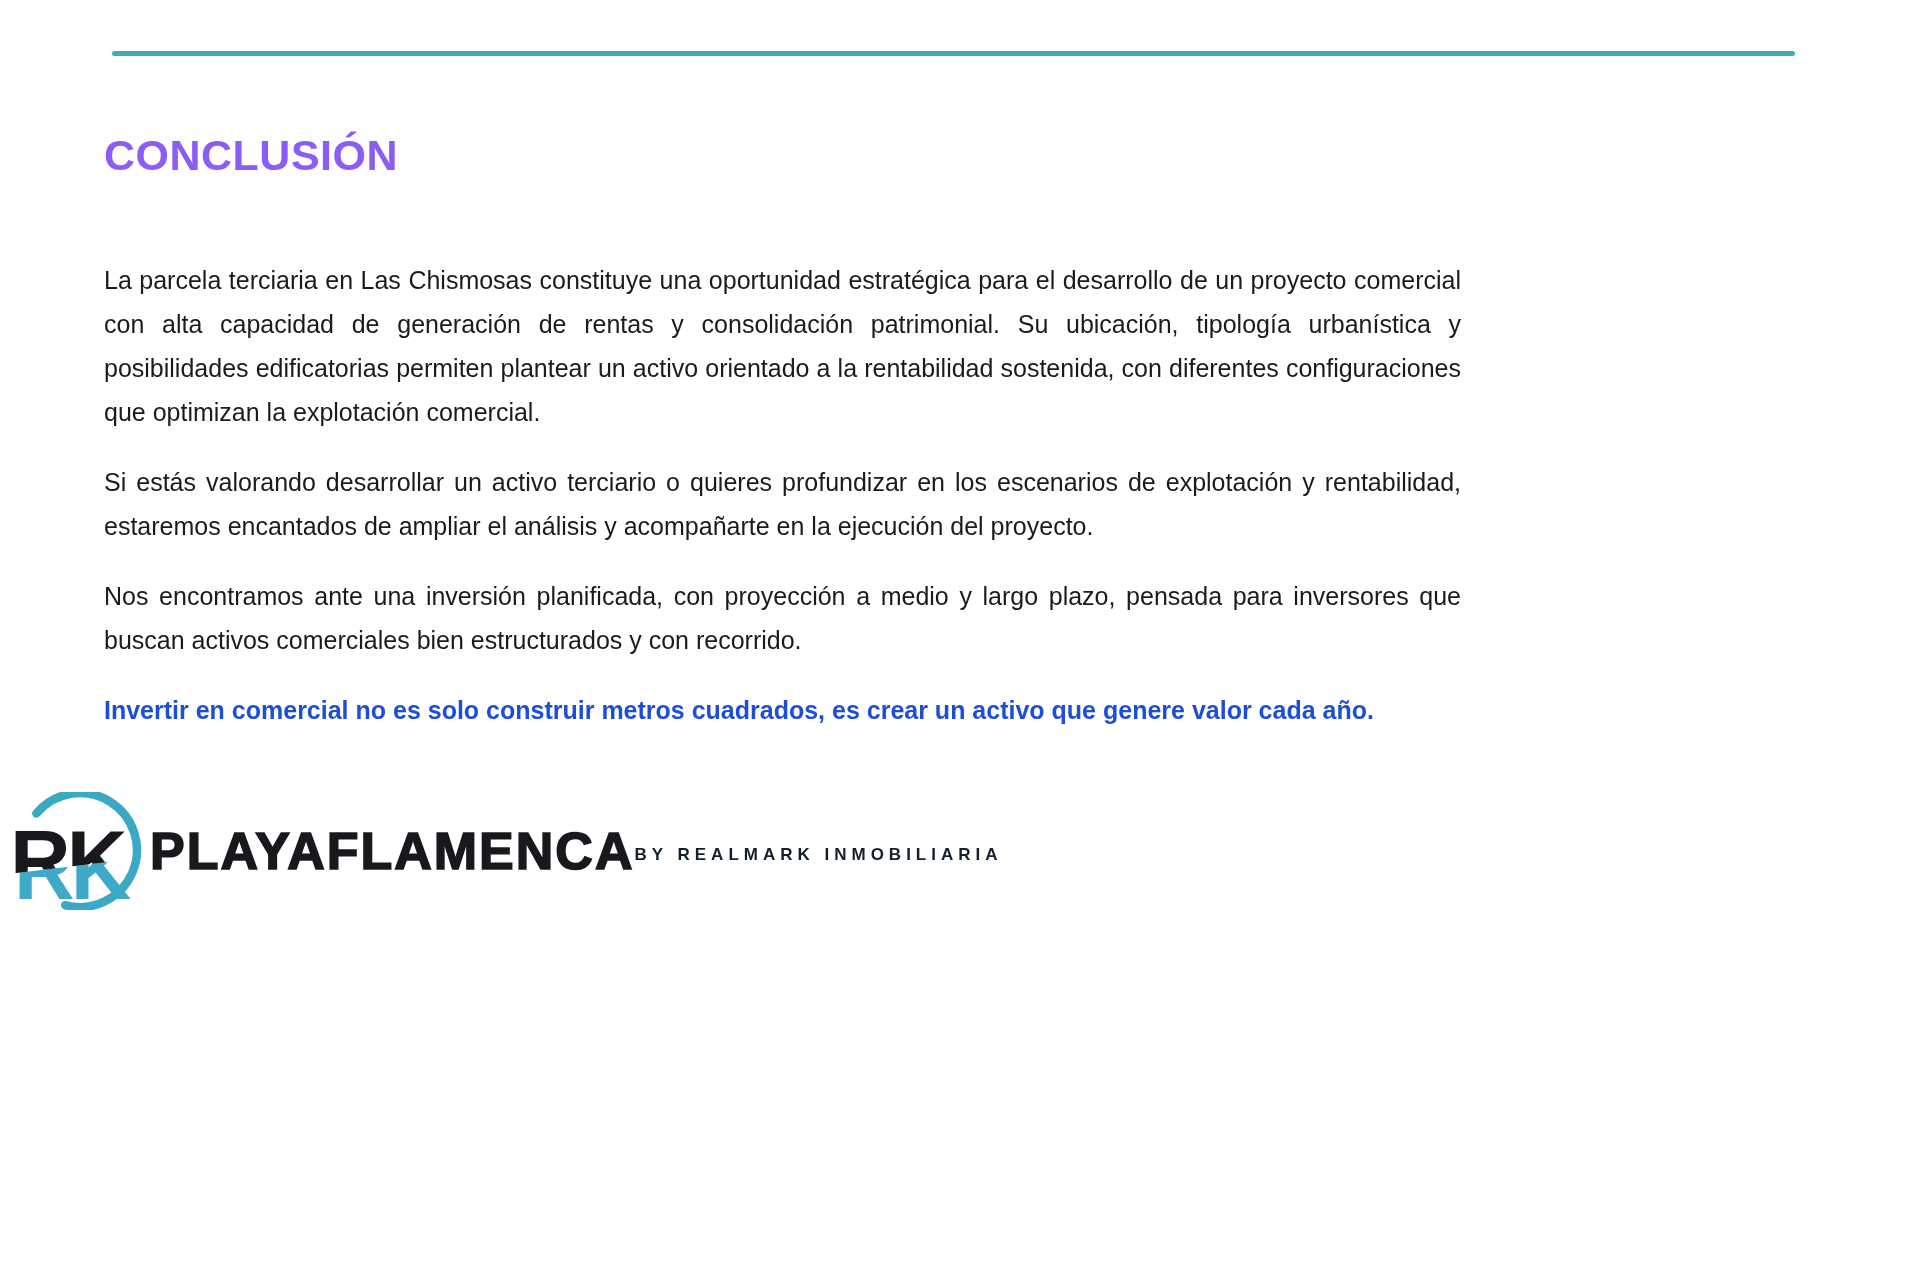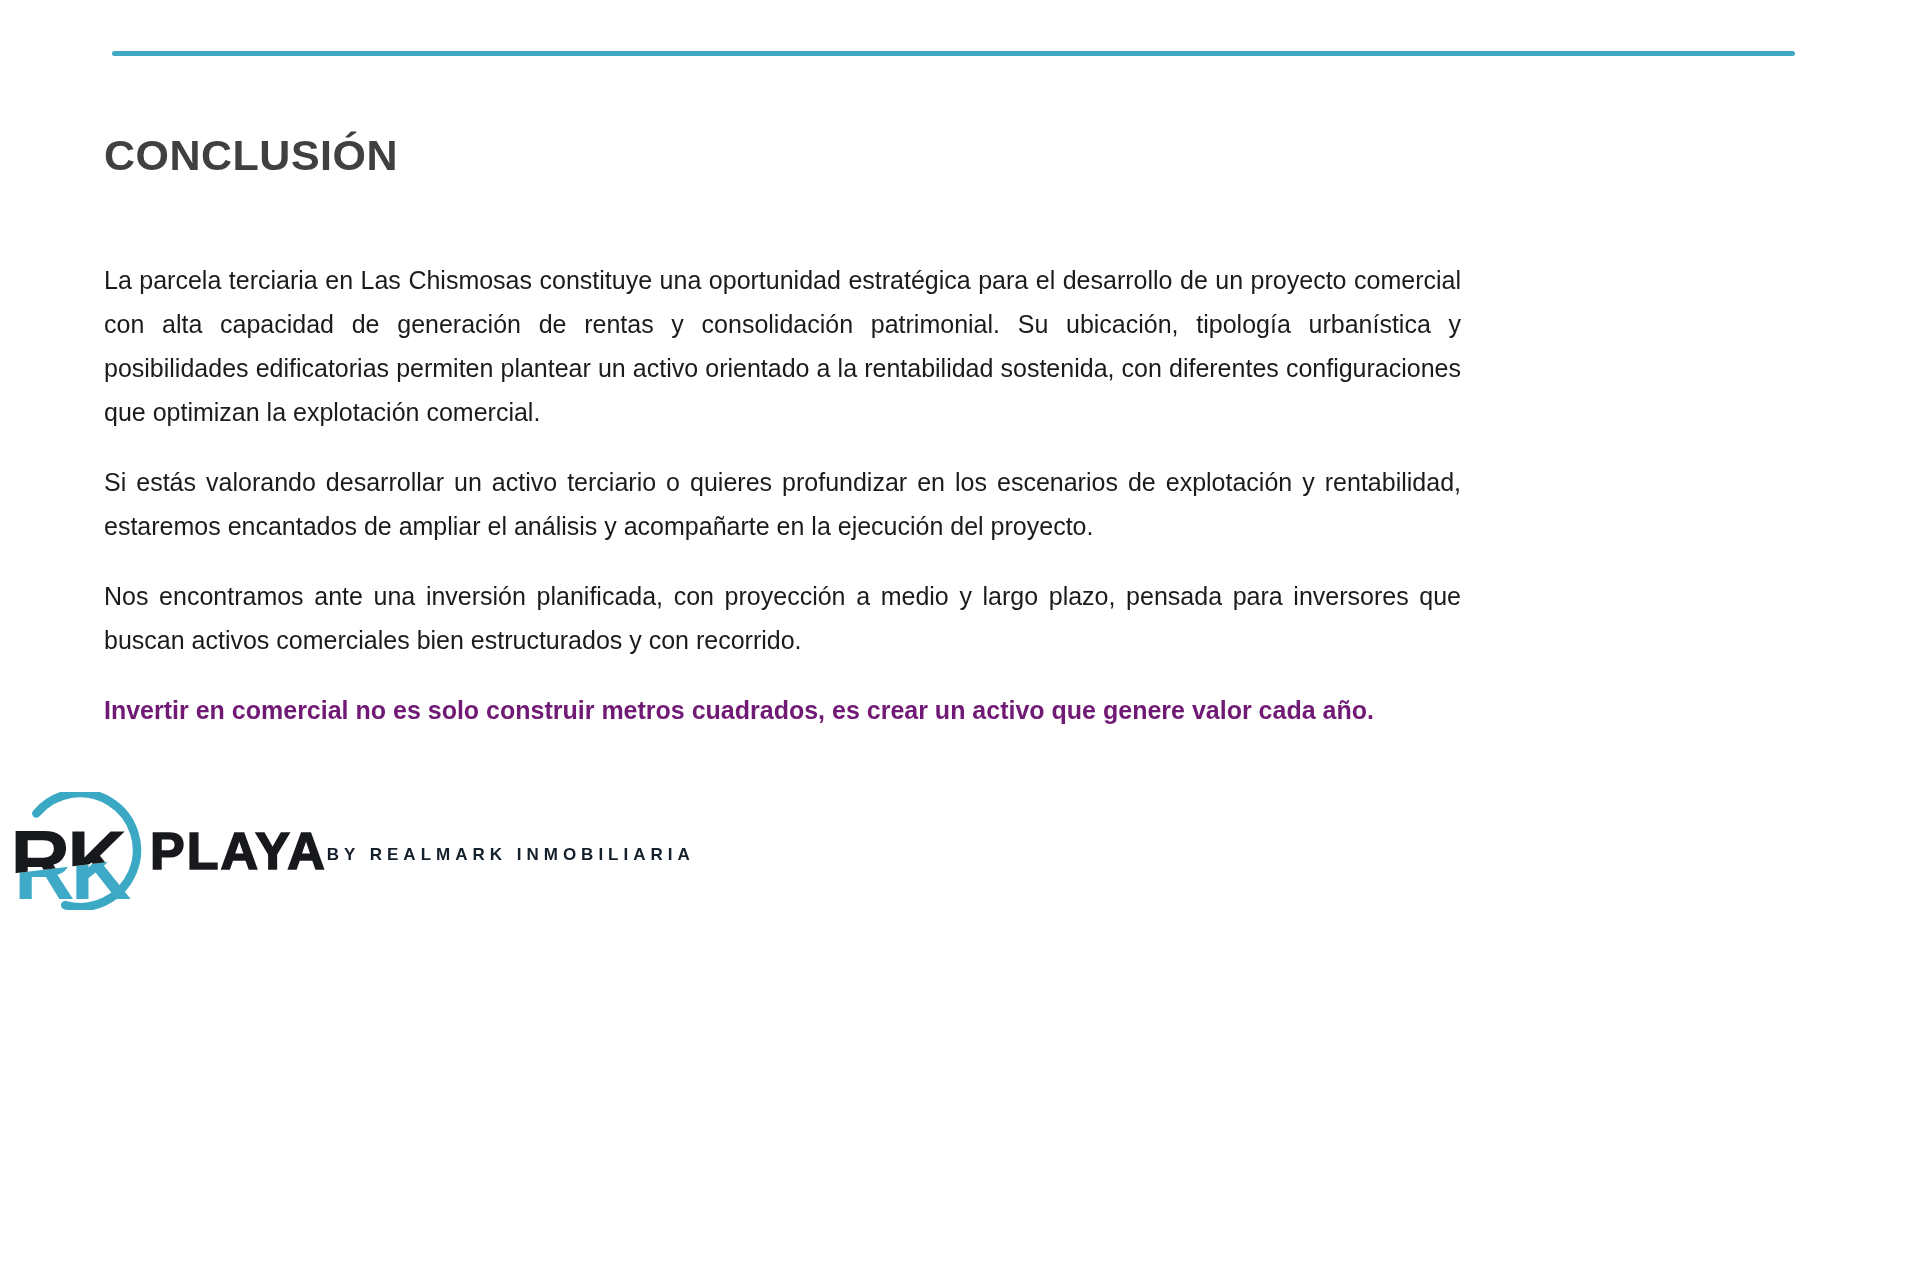--- a/index.html
+++ b/index.html
@@ -21,36 +21,36 @@
     height: 5px;
     border-radius: 3px;
     background: #3FA9C4;
   }
   .doc-title {
     margin: 75px 0 0 104px;
     font-size: 43px;
     line-height: 49px;
     font-weight: bold;
     letter-spacing: 0.5px;
-    color: #404040;
+    color: #8b5cf6;
   }
   .content {
     margin: 78px 0 0 104px;
     width: 1357px;
     font-size: 25px;
     line-height: 44px;
     text-align: justify;
     color: #1b1b1d;
   }
   .content p {
     margin: 4px 0 26px 0;
   }
   .content p.closing {
     font-weight: bold;
-    color: #701a75;
+    color: #1d4ed8;
     text-align: left;
   }
   .logo {
     margin-top: 60px;
     display: flex;
     flex-direction: row;
     align-items: center;
   }
   .logo .emblem {
     width: 150px;
@@ -96,14 +96,15 @@
       </clipPath>
       <clipPath id="clip-lower">
         <path d="M0 83 L150 65 V118 H0 Z"></path>
       </clipPath>
     </defs>
     <path d="M36.3 21.4 A57 57 0 1 1 65.2 113.1" fill="none" stroke="#3BA9C4" stroke-width="8.5" stroke-linecap="round"></path>
     <text x="14" y="107" font-family="Liberation Sans, sans-serif" font-weight="bold" font-size="84" letter-spacing="-4" fill="#3FAAC8" clip-path="url(#clip-lower)">RK</text>
     <text x="10" y="97" font-family="Liberation Sans, sans-serif" font-weight="bold" font-size="84" letter-spacing="-4" fill="#17191c" clip-path="url(#clip-upper)">RK</text>
   </svg>
   <div class="brand-line">PLAYA</div>
+  <div class="brand-line">FLAMENCA</div>
   <div class="brand-tagline">BY REALMARK INMOBILIARIA</div>
 </div>
 
 </body></html>

